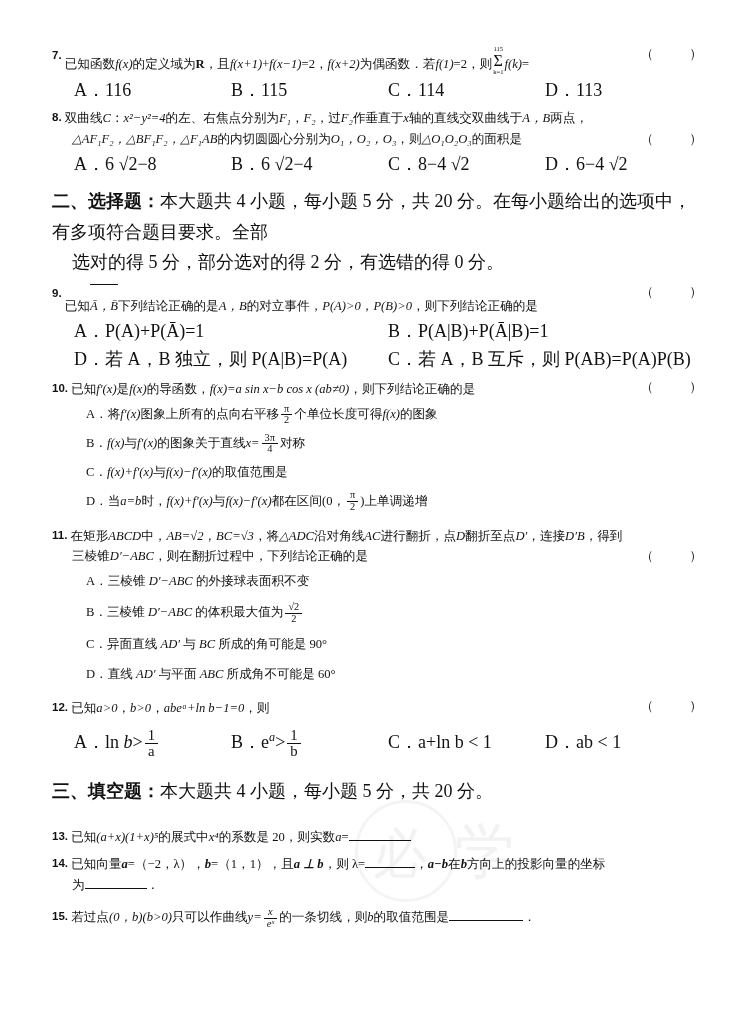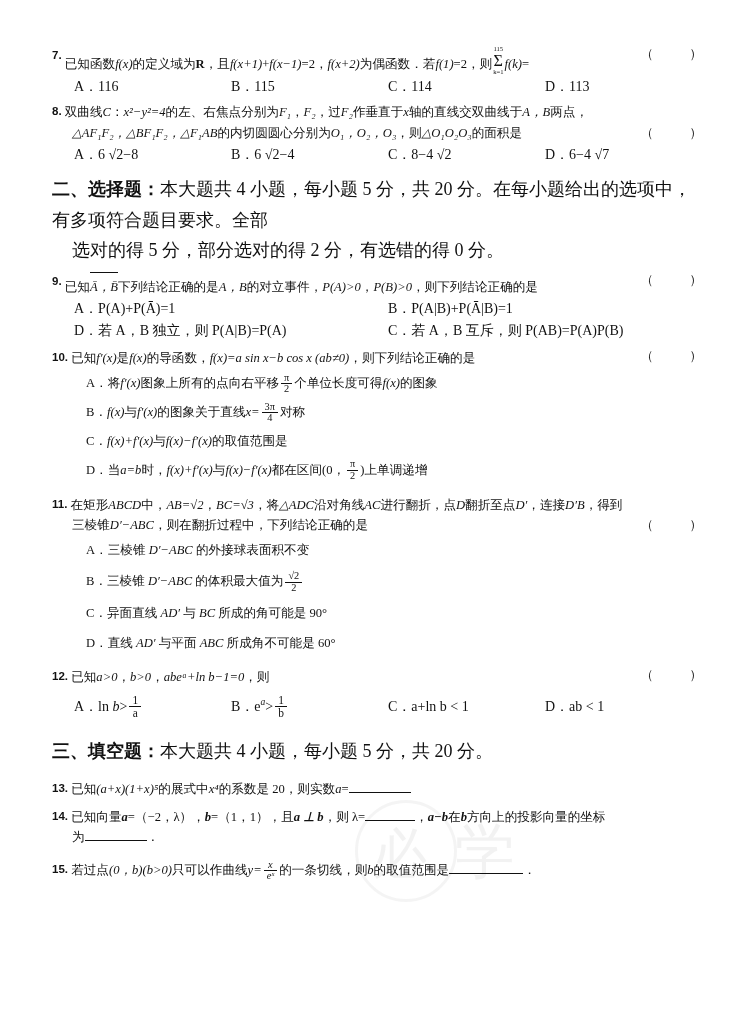--- a/index.html
+++ b/index.html
@@ -62,21 +62,21 @@
   .paren{
     position:absolute; right:0; top:0;
     font-size:12.6px;
     letter-spacing:0;
     white-space:nowrap;
   }
   .paren .p1{margin-right:36px;}
 
   .opts{
     display:flex;
-    font-size:14px;
+    font-size:18px;
     padding-left:22px;
     margin:3px 0 4px 0;
   }
   .opts > div{ flex:0 0 25%; }
   .opts.two > div{ flex:0 0 50%; }
 
   .section{
     font-size:18px;
     line-height:1.7;
     margin:10px 0 6px 0;
@@ -91,21 +91,21 @@
     display:inline-block;
     vertical-align:-0.55em;
     text-align:center;
     font-size:0.82em;
     line-height:1.05;
     margin:0 2px;
   }
   .frac .num{ display:block; border-bottom:1px solid #111; padding:0 3px;}
   .frac .den{ display:block; padding:0 3px;}
   sup{ font-size:0.68em; }
-  .ovl{ border-top:1px solid #111; padding-top:8px; display:inline-block; line-height:1.0;}
+  .ovl{ border-top:1px solid #111; padding-top:15px; display:inline-block; line-height:1.0;}
   .sumblk{
     display:inline-block;
     text-align:center;
     vertical-align:-0.45em;
     font-size:0.95em;
     line-height:1.0;
     margin:0 1px;
   }
   .sumblk .top{ display:block; font-size:0.55em; }
   .sumblk .sig{ display:block; font-size:1.35em; }
@@ -151,21 +151,21 @@
         </span>
       </div>
       <div class="line indent" style="position:relative;">
         <div class="paren"><span class="p1">（</span>）</div>
         <i>△AF₁F₂，△BF₁F₂，△F₁AB</i><span>的内切圆圆心分别为</span><i>O₁，O₂，O₃</i><span>，则</span><i>△O₁O₂O₃</i><span>的面积是</span>
       </div>
       <div class="opts">
         <div>A．6 √2−8</div>
         <div>B．6 √2−4</div>
         <div>C．8−4 √2</div>
-        <div>D．6−4 √7</div>
+        <div>D．6−4 √2</div>
       </div>
     </div>
 
     <div class="section">
       <div style="position:relative;">
         <b>二、选择题：</b><span>本大题共 4 小题，每小题 5 分，共 20 分。在每小题给出的选项中，有多项符合题目要求。全部</span>
       </div>
       <div class="indent">选对的得 5 分，部分选对的得 2 分，有选错的得 0 分。</div>
     </div>
 
@@ -253,21 +253,21 @@
         <div>D．ab &lt; 1</div>
       </div>
     </div>
 
     <div class="section" style="margin-top:12px;">
       <div>
         <b>三、填空题：</b><span>本大题共 4 小题，每小题 5 分，共 20 分。</span>
       </div>
     </div>
 
-    <div class="q" style="margin-top:13px;">
+    <div class="q" style="margin-top:20px;">
       <div class="line">
         <span class="qnum">13.</span>
         <span class="qtext">
           <span>已知</span><i>(a+x)(1+x)⁵</i><span>的展式中</span><i>x⁴</i><span>的系数是 20，则实数</span><i>a</i><span>=</span><span class="blank"></span>
         </span>
       </div>
     </div>
 
     <div class="q" style="margin-top:7px;">
       <div class="line">

